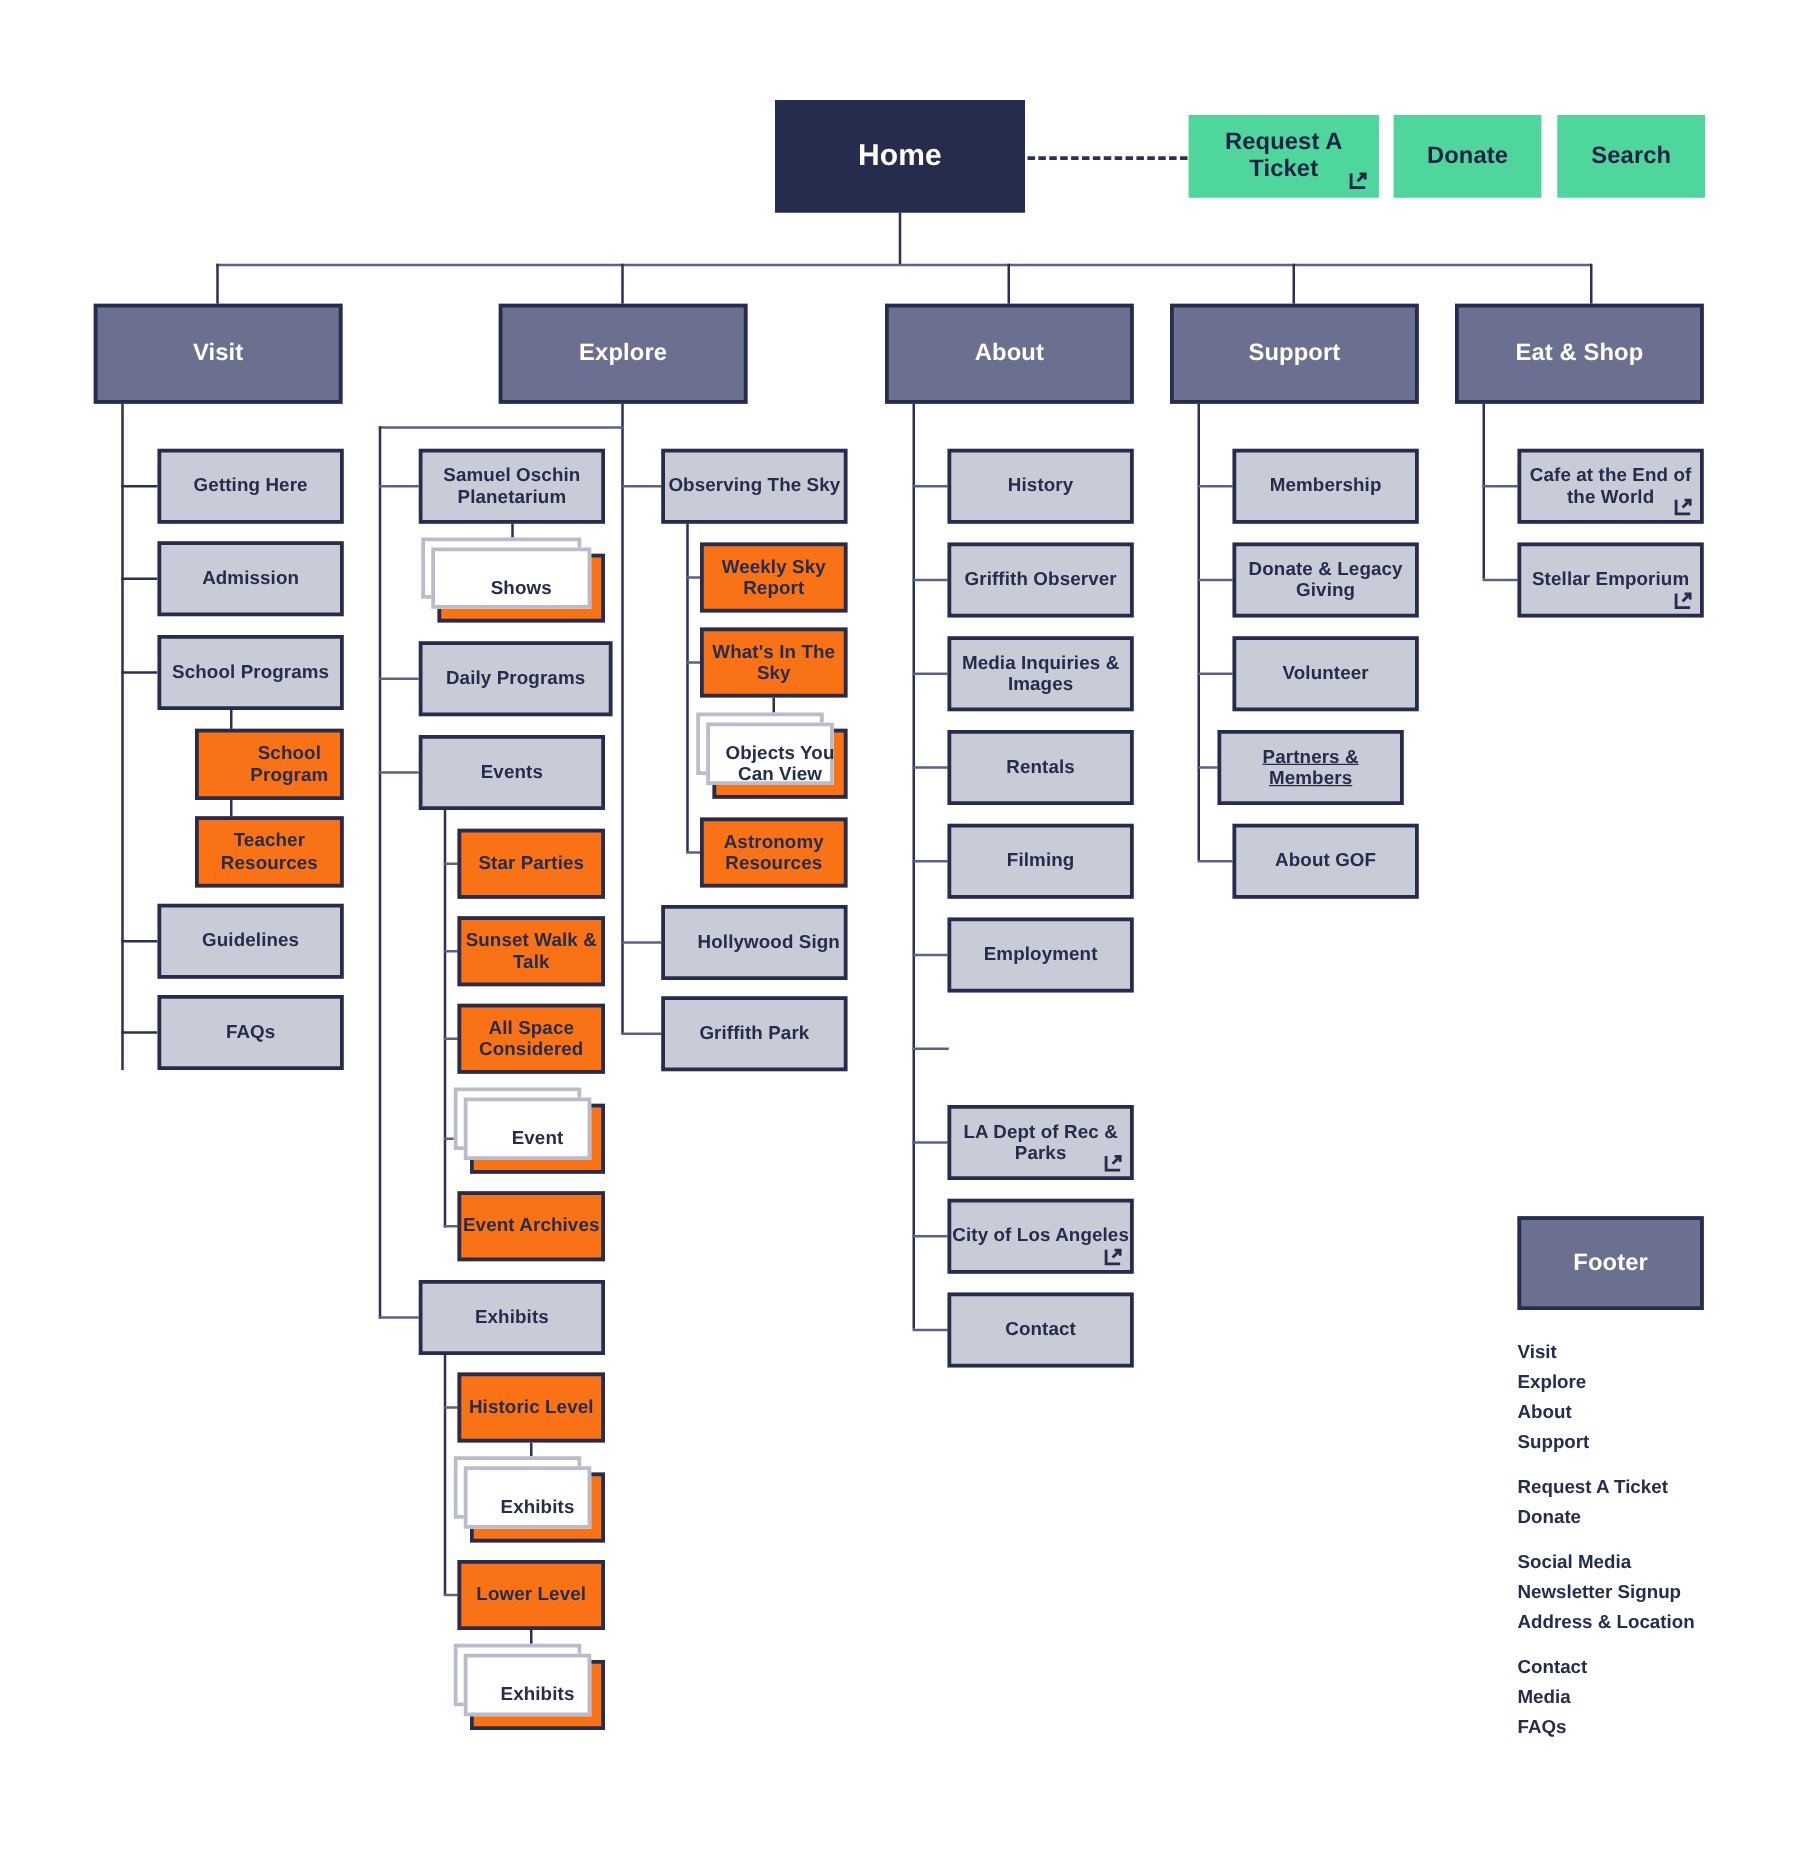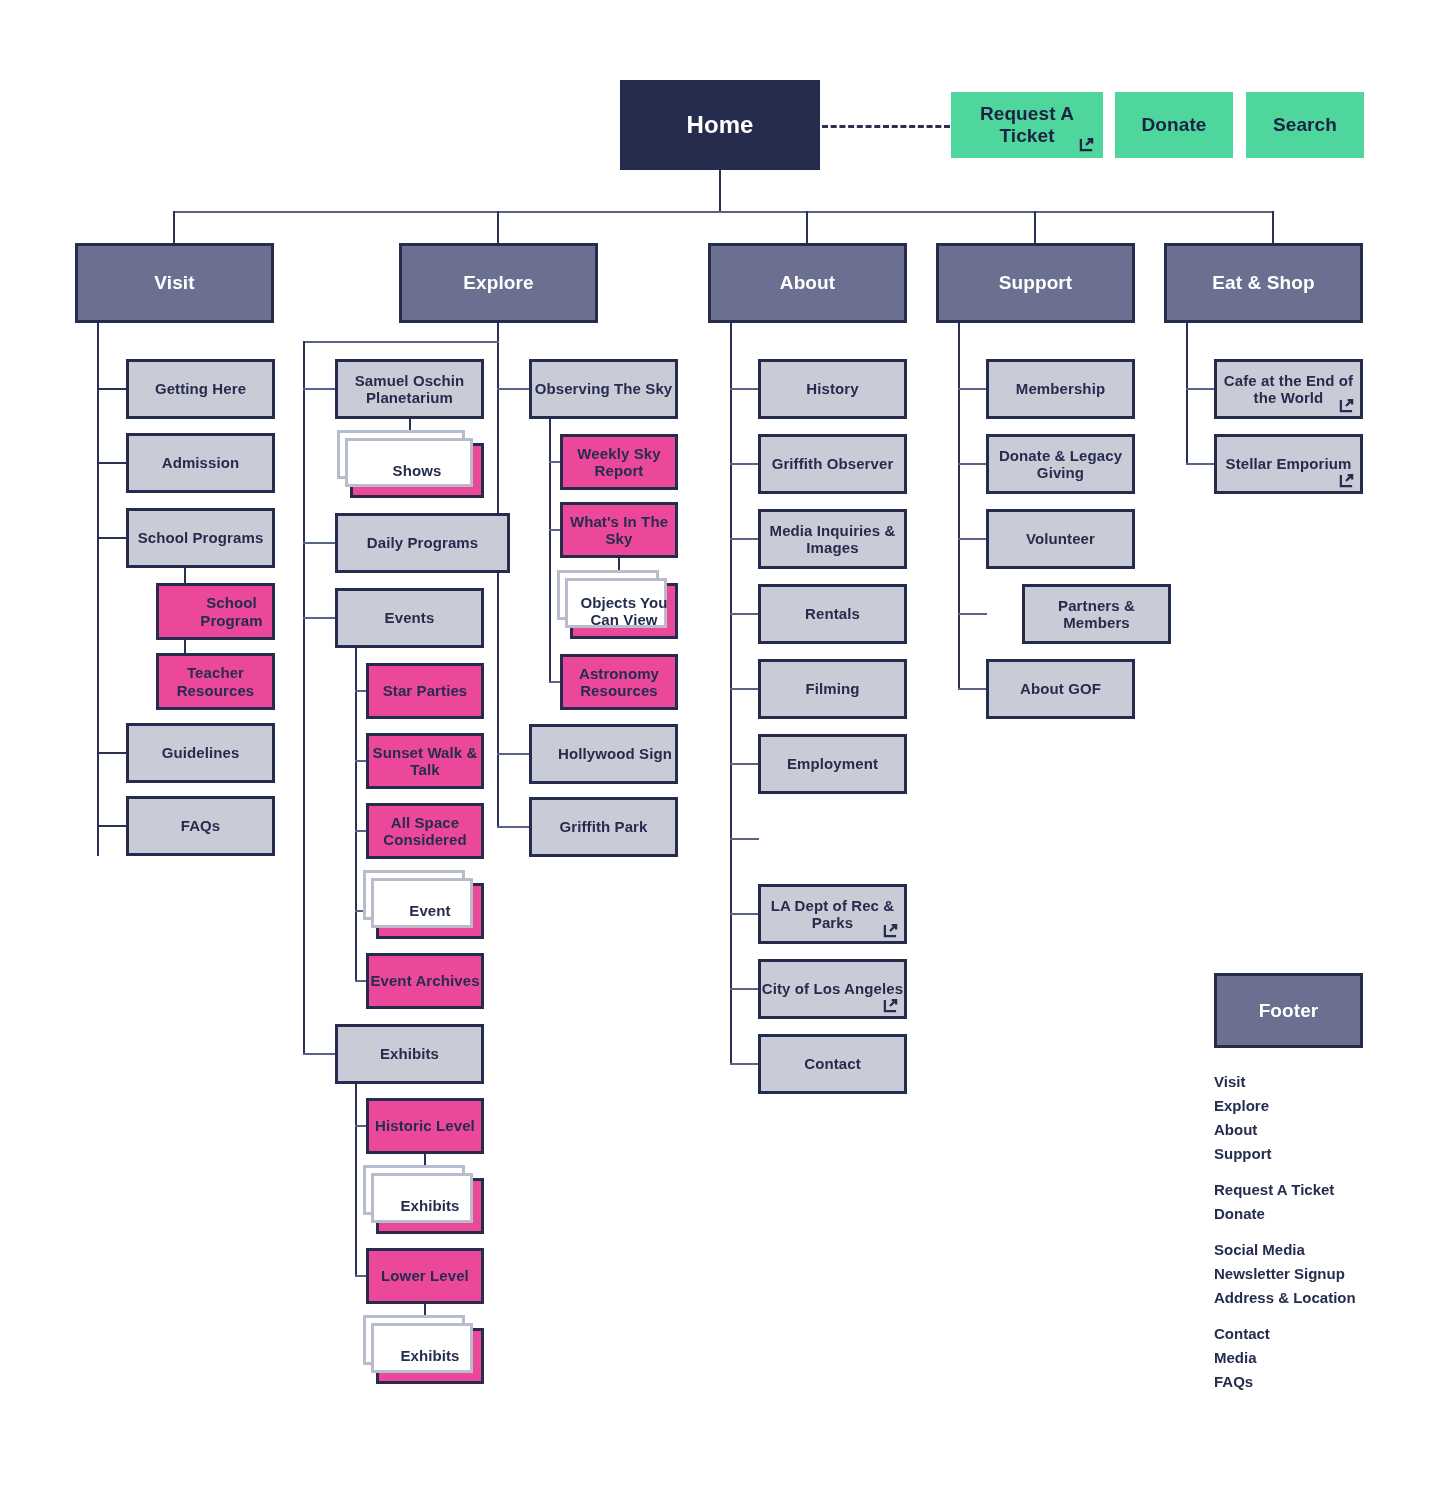--- a/index.html
+++ b/index.html
@@ -15,21 +15,21 @@
   .dash{position:absolute;height:0;border-top:3px dashed #2b3154;}
 
   
   .node{position:absolute;box-sizing:border-box;display:flex;align-items:center;
         justify-content:center;text-align:center;border:3px solid #262c4e;
         font-weight:700;line-height:1.15;letter-spacing:.1px;z-index:3;}
 
   .lvl0{background:#262c4e;color:#ffffff;border-color:#262c4e;font-size:24px;}
   .lvl1{background:#6b7090;color:#ffffff;border-color:#262c4e;font-size:19px;}
   .lvl2{background:#c9cbd6;color:#262c4e;font-size:15px;}
-  .lvl3{background:#ec4899;color:#262c4e;font-size:15px;}
+  .lvl3{background:#f97316;color:#262c4e;font-size:15px;}
   .util{background:#4fd69c;color:#1b2345;border-color:#4fd69c;font-size:19px;}
 
   
   .stack::before,.stack::after{
      content:"";position:absolute;box-sizing:border-box;
      border:3px solid #b9bccd;background:#ffffff;z-index:-1;}
   .stack::before{left:-16px;top:-16px;width:100%;height:100%;}
   .stack::after{left:-8px;top:-8px;width:100%;height:100%;}
   .stack{z-index:4;}
 
@@ -142,21 +142,21 @@
   <div class="ln h thin" style="left:303px;top:388px;width:32px;"></div>
   <div class="node lvl2" style="left:335px;top:359px;width:149px;height:60px;">
     <span>Samuel Oschin Planetarium</span>
   </div>
   <div class="ln v" style="left:409px;top:419px;height:33px;"></div>
   <div class="node lvl3 stack" style="left:350px;top:443px;width:134px;height:55px;">
     <span>Shows</span>
   </div>
 
   <div class="ln h thin" style="left:303px;top:542px;width:32px;"></div>
-  <div class="node lvl2" style="left:335px;top:513px;width:175px;height:60px;">
+  <div class="node lvl2" style="left:335px;top:513px;width:155px;height:60px;">
     <span>Daily Programs</span>
   </div>
 
   <div class="ln h thin" style="left:303px;top:617px;width:32px;"></div>
   <div class="node lvl2" style="left:335px;top:588px;width:149px;height:60px;">
     <span>Events</span>
   </div>
 
   <div class="ln v" style="left:355px;top:648px;height:334px;"></div>
   <div class="ln h thin" style="left:355px;top:690px;width:31px;"></div>
@@ -309,21 +309,21 @@
   <div class="node lvl2" style="left:986px;top:434px;width:149px;height:60px;">
     <span>Donate &amp; Legacy Giving</span>
   </div>
 
   <div class="ln h thin" style="left:958px;top:538px;width:29px;"></div>
   <div class="node lvl2" style="left:986px;top:509px;width:149px;height:60px;">
     <span>Volunteer</span>
   </div>
 
   <div class="ln h thin" style="left:958px;top:613px;width:29px;"></div>
-  <div class="node lvl2" style="left:1022px;top:584px;width:149px;height:60px;">
+  <div class="node lvl2" style="left:974px;top:584px;width:149px;height:60px;text-decoration:underline;">
     <span>Partners &amp; Members</span>
   </div>
 
   <div class="ln h thin" style="left:958px;top:688px;width:29px;"></div>
   <div class="node lvl2" style="left:986px;top:659px;width:149px;height:60px;">
     <span>About GOF</span>
   </div>
 
   <div class="ln v" style="left:1186px;top:323px;height:140px;"></div>
 

